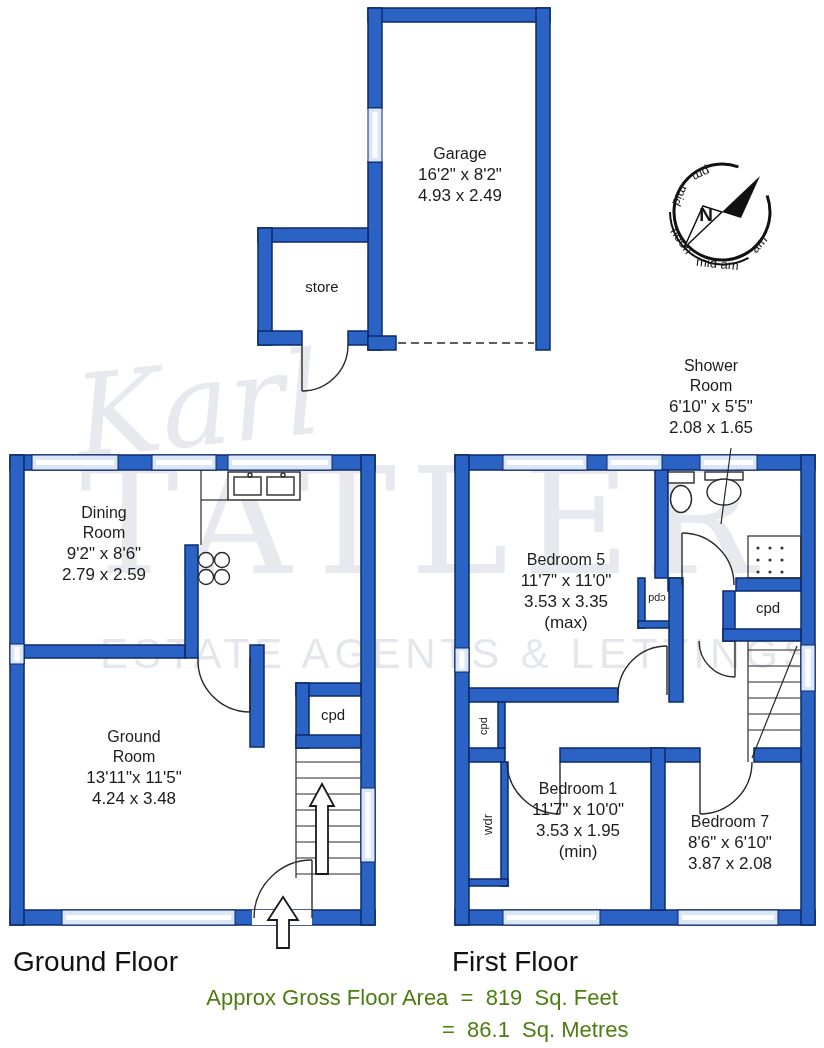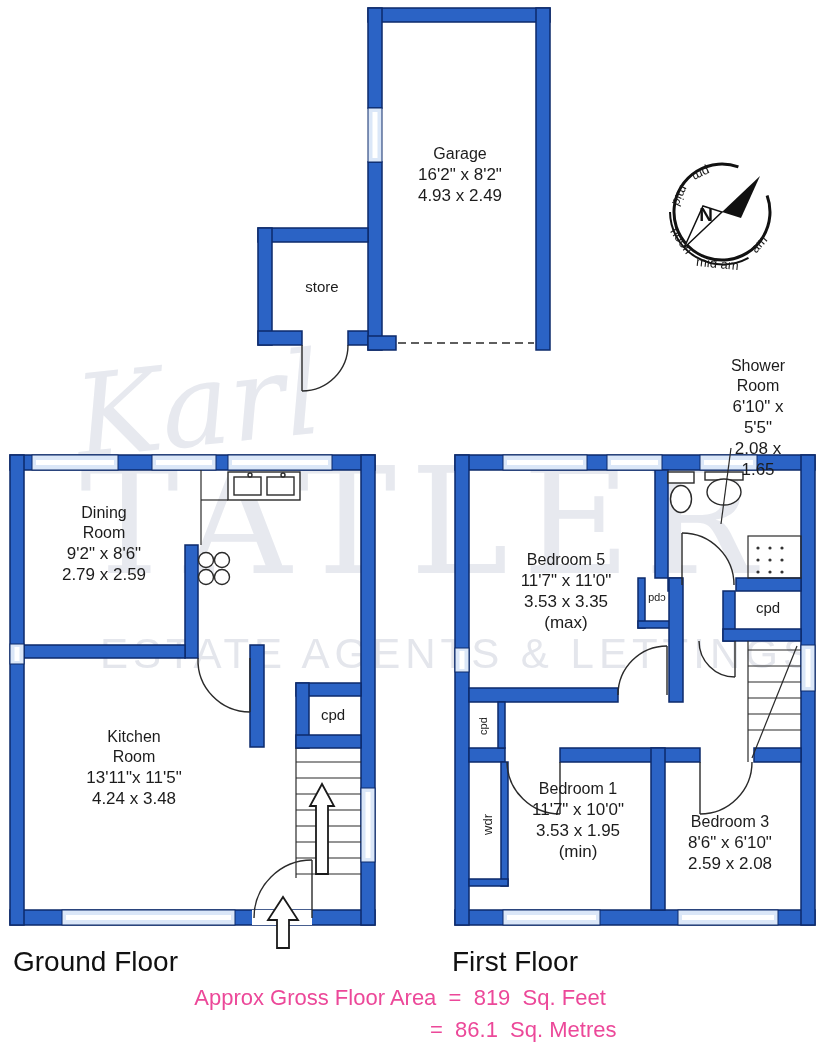--- a/index.html
+++ b/index.html
@@ -33,21 +33,21 @@
   .name{font-size:16px;}
   .dims{font-size:17px;}
   .small{font-size:15px;text-align:right;}
   .vlabel{position:absolute;z-index:2;display:flex;align-items:center;justify-content:center;
           color:#1c1c1c;}
   .vlabel span{white-space:nowrap;font-size:11px;}
   .rot180 span{transform:rotate(180deg);}
   .rotn90 span{transform:rotate(-90deg);}
   .wdr span{font-size:13px;}
   .floor-title{position:absolute;z-index:2;font-size:28px;color:#111;}
-  .footer{position:absolute;z-index:2;font-size:22px;color:#ec4899;white-space:pre;}
+  .footer{position:absolute;z-index:2;font-size:22px;color:#4d7c0f;white-space:pre;margin-left:12px;}
 </style>
 </head>
 <body>
 
 <div class="page">
 
   <div class="wm wm-script">Karl</div>
   <div class="wm wm-main">TATLER</div>
   <div class="wm wm-sub">ESTATE AGENTS &amp; LETTINGS</div>
 
@@ -263,29 +263,29 @@
 
   <div class="label" style="left:104px;top:503px">
     <div class="name">Dining</div>
     <div class="name">Room</div>
     <div class="dims">9'2"  x  8'6"</div>
     <div class="dims">2.79  x  2.59</div>
   </div>
 
 
   <div class="label" style="left:134px;top:727px">
-    <div class="name">Kitchen</div>
+    <div class="name">Ground</div>
     <div class="name">Room</div>
     <div class="dims">13'11"x 11'5"</div>
     <div class="dims">4.24  x  3.48</div>
   </div>
 
   <div class="label small" style="left:333px;top:706px">cpd</div>
 
-  <div class="label" style="left:758px;top:356px">
+  <div class="label" style="left:711px;top:356px">
     <div class="name">Shower</div>
     <div class="name">Room</div>
     <div class="dims">6'10"  x  5'5"</div>
     <div class="dims">2.08  x  1.65</div>
   </div>
 
   <div class="label" style="left:566px;top:550px">
     <div class="name">Bedroom 5</div>
     <div class="dims">11'7" x 11'0"</div>
     <div class="dims">3.53  x  3.35</div>
@@ -293,23 +293,23 @@
   </div>
 
   <div class="label" style="left:578px;top:779px">
     <div class="name">Bedroom 1</div>
     <div class="dims">11'7" x 10'0"</div>
     <div class="dims">3.53  x  1.95</div>
     <div class="dims">(min)</div>
   </div>
 
   <div class="label" style="left:730px;top:812px">
-    <div class="name">Bedroom 3</div>
+    <div class="name">Bedroom 7</div>
     <div class="dims">8'6"  x  6'10"</div>
-    <div class="dims">2.59  x  2.08</div>
+    <div class="dims">3.87  x  2.08</div>
   </div>
 
   <div class="label small" style="left:768px;top:599px">cpd</div>
 
   <div class="vlabel rot180" style="left:645px;top:590px;width:24px;height:18px">
     <span>cpd</span>
   </div>
   <div class="vlabel rotn90" style="left:470px;top:706px;width:26px;height:40px">
     <span>cpd</span>
   </div>

